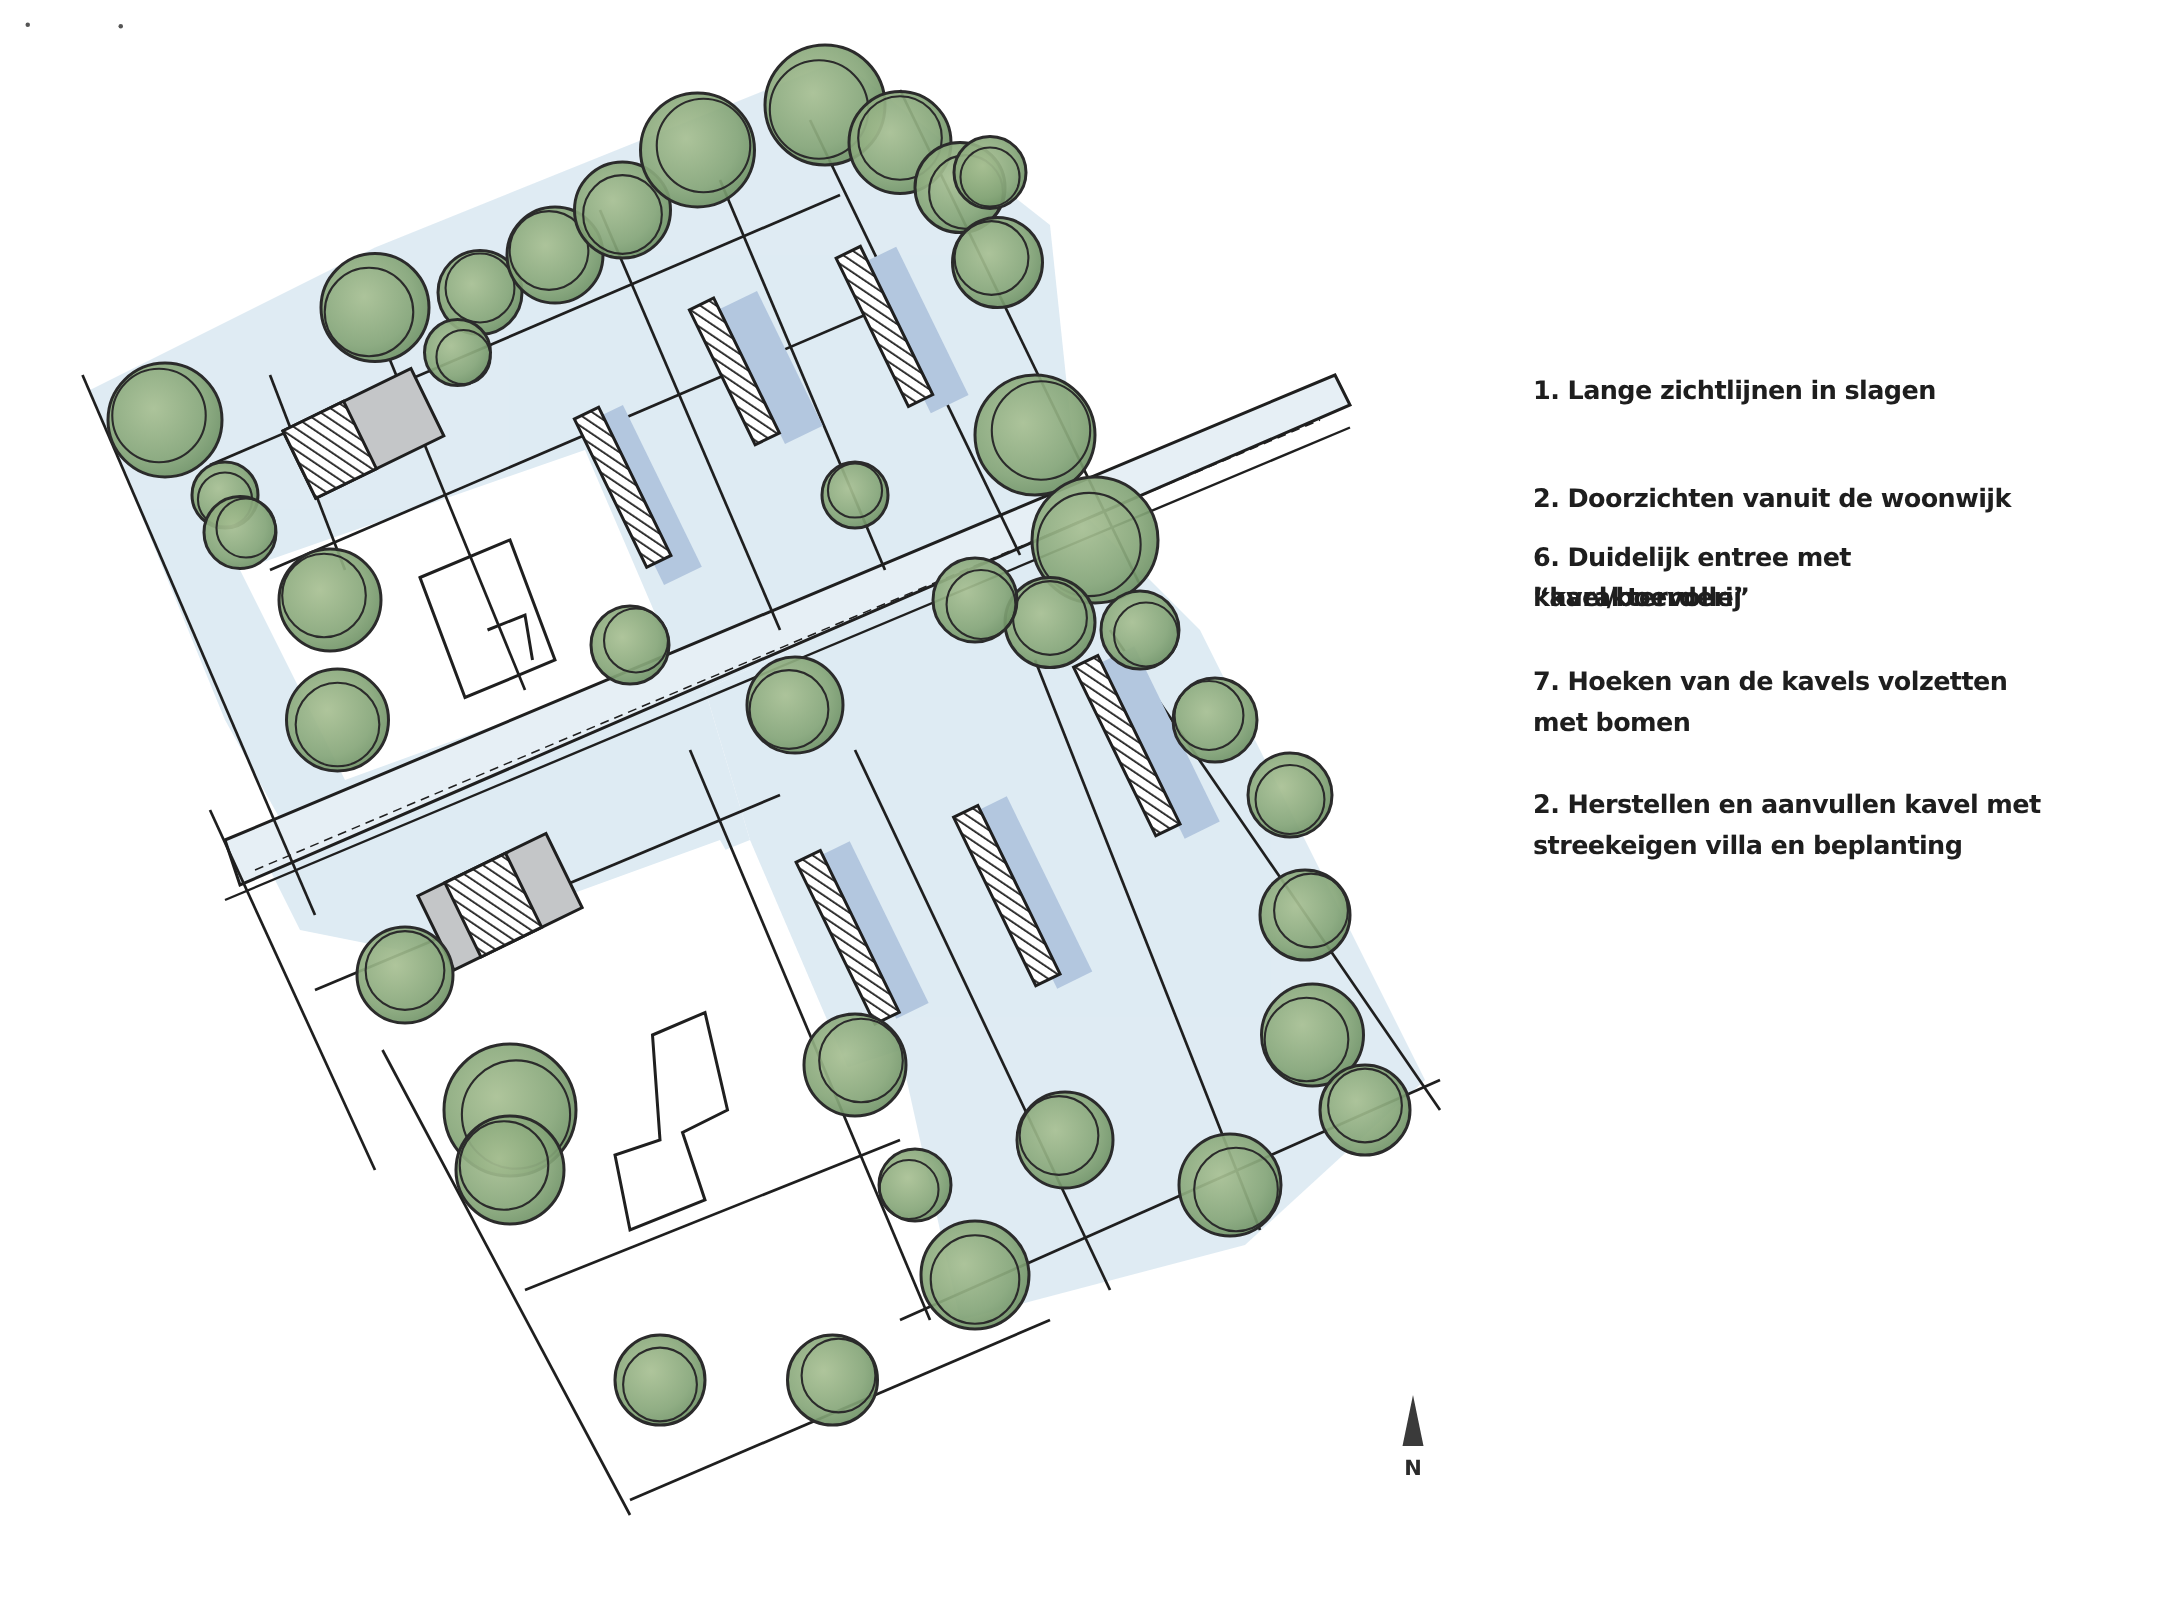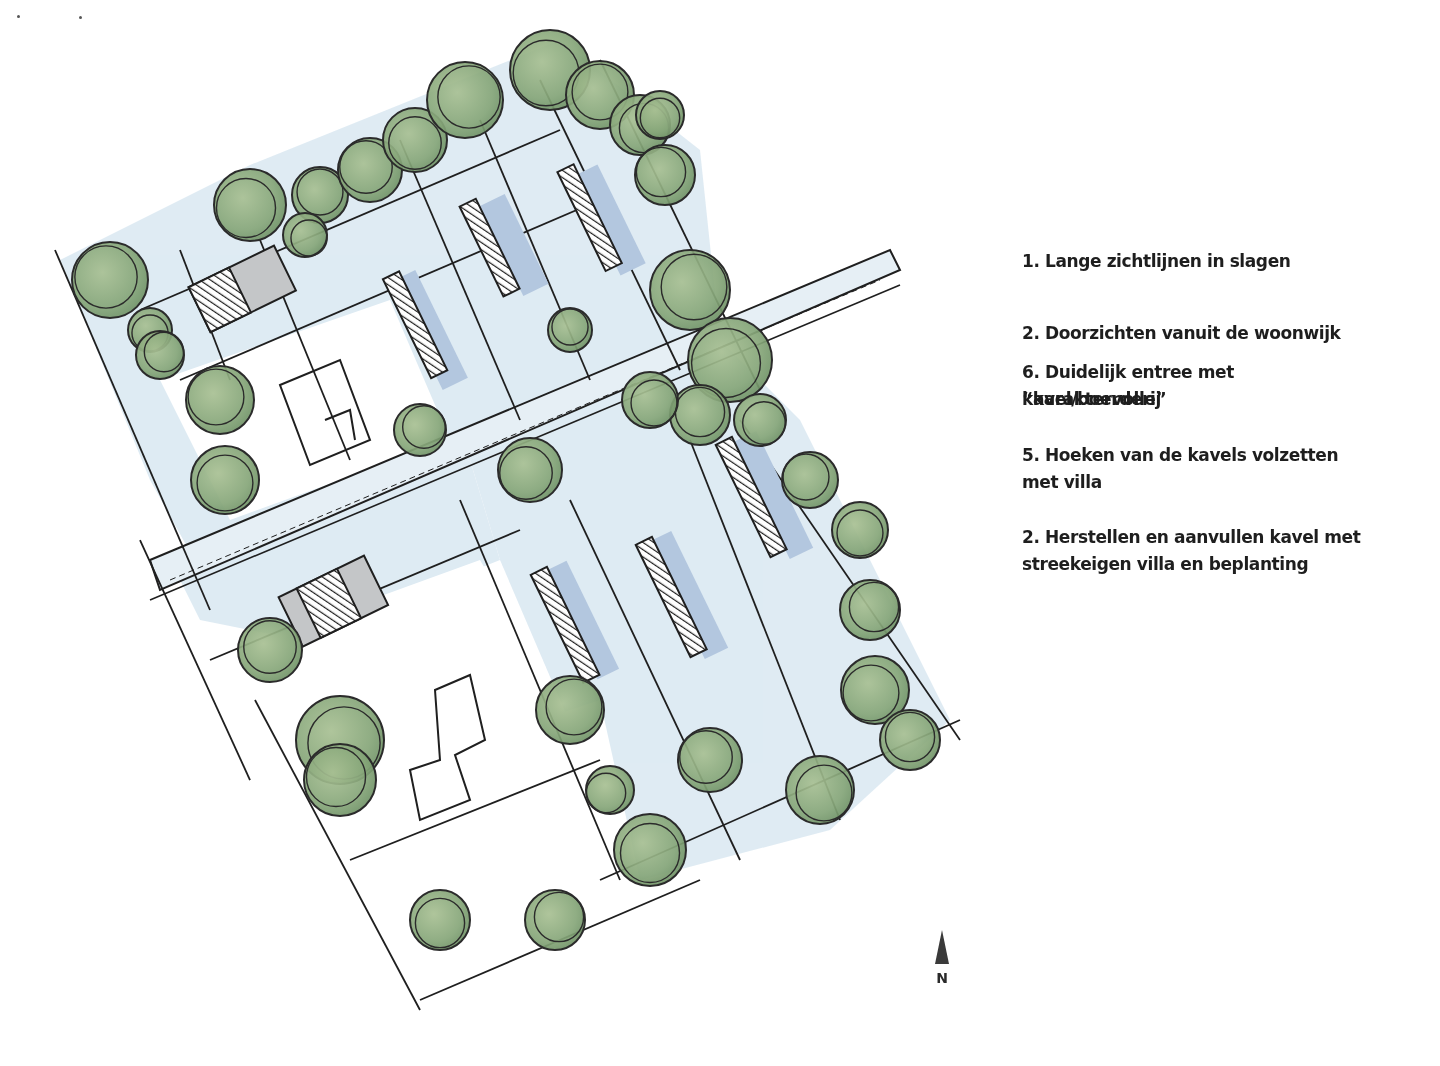--- a/index.html
+++ b/index.html
@@ -271,22 +271,22 @@
         <circle cx="559" cy="917" r="24.599999999999998" fill="none" stroke="#2b2b2b" stroke-width="1.4"></circle>
       </g>
     </g>
 </svg>
 
 <div class="legend" id="legend">
   <p class="legend-item" style="position:absolute;top:0">1. Lange zichtlijnen in slagen</p>
   <p class="legend-item" style="position:absolute;top:72px">2. Doorzichten vanuit de woonwijk</p>
   <p class="legend-item" style="position:absolute;top:111px">6. Duidelijk entree met “karaktervolle”</p>
   <p class="legend-item" style="position:absolute;top:138px">kavel/boerderij</p>
-  <p class="legend-item" style="position:absolute;top:194px">5. Hoeken van de kavels volzetten</p>
-  <p class="legend-item" style="position:absolute;top:221px">met villa</p>
+  <p class="legend-item" style="position:absolute;top:194px">7. Hoeken van de kavels volzetten</p>
+  <p class="legend-item" style="position:absolute;top:221px">met bomen</p>
   <p class="legend-item" style="position:absolute;top:276px">2. Herstellen en aanvullen kavel met</p>
   <p class="legend-item" style="position:absolute;top:303px">streekeigen villa en beplanting</p>
 </div>
 
 <div class="north">
   <svg width="24" height="34" viewBox="0 0 24 34">
     <polygon points="12,0 19,34 5,34" fill="#3a3a3a"></polygon>
   </svg>
   <span class="north-label">N</span>
 </div>

